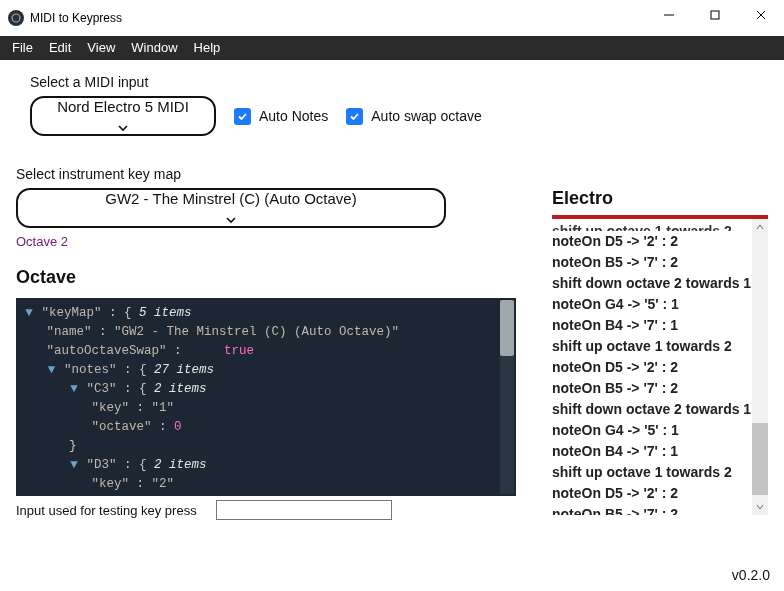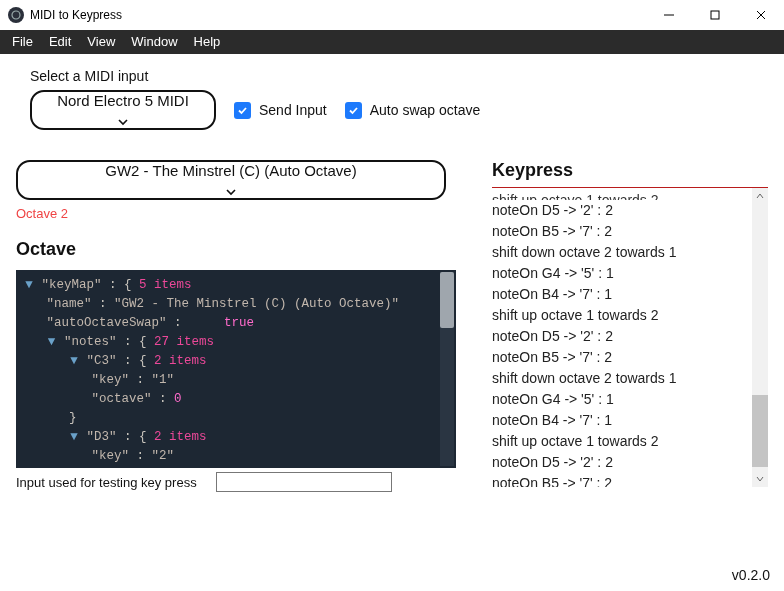--- a/index.html
+++ b/index.html
@@ -1,52 +1,52 @@
 <!DOCTYPE html>
 <html><head>
 <meta charset="utf-8">
 <style>
   * { box-sizing: border-box; margin: 0; padding: 0; }
   body { font-family: "Segoe UI", Arial, sans-serif; font-size: 13px; color: #111; background: #fff; width: 784px; height: 591px; overflow: hidden; position: relative; }
-  .titlebar { height: 30px; display: flex; align-items: center; padding-left: 8px; }
+  .titlebar { height: 36px; display: flex; align-items: center; padding-left: 8px; }
   .titlebar .appicon { width: 16px; height: 16px; border-radius: 50%; background: #2a2f3a; margin-right: 6px; display: flex; align-items: center; justify-content: center; }
   .titlebar .appicon svg { width: 10px; height: 10px; }
   .titlebar .title { font-size: 12px; color: #000; }
   .winbtns { position: absolute; right: 0; top: 0; display: flex; }
   .winbtn { width: 46px; height: 30px; display: flex; align-items: center; justify-content: center; }
   .winbtn svg { width: 10px; height: 10px; }
   .menubar { background: #2b2b2b; color: #fff; height: 24px; display: flex; align-items: center; padding: 4px 4px; font-size: 13px; }
   .menubar .mi { padding: 0 8px; line-height: 24px; }
   .content { padding: 14px 16px 0 16px; }
   .sec-label { font-size: 14px; margin-bottom: 6px; }
   .row { display: flex; align-items: center; gap: 18px; }
   .select { border: 2px solid #111; border-radius: 14px; height: 40px; display: flex; align-items: center; justify-content: space-between; padding: 0 12px; font-size: 15px; min-width: 186px; flex-direction: column; }
   .select-wide { width: 430px; }
   .chev { width: 12px; height: 12px; }
   .cb { display: flex; align-items: center; gap: 8px; font-size: 14px; }
   .cbx { width: 17px; height: 17px; background: #1d7afc; border-radius: 3px; display: flex; align-items: center; justify-content: center; }
   .cbx svg { width: 11px; height: 11px; }
-  .octave { font-size: 13px; margin-top: 6px; color: #ef4444; }
+  .octave { font-size: 13px; margin-top: 6px; color: #701a75; }
   h3.keymap { font-size: 18px; font-weight: 700; margin: 18px 0 10px 0; }
   h3.messages { font-size: 18px; font-weight: 700; margin: 0 0 6px 0; }
   .lower { display: flex; gap: 36px; margin-top: 6px; }
-  .left { width: 440px; }
+  .left { width: 500px; }
   .right { flex: 1; position: relative; }
   .json { background: #1d2733; color: #c9c4bd; font-family: Consolas, "Courier New", monospace; font-size: 12.5px; height: 198px; padding: 6px 8px; position: relative; line-height: 19px; overflow: hidden; white-space: pre; }
   .json .k { color: #c2b7ad; }
   .json .s { color: #c2b7ad; }
   .json .n { color: #ff6bcb; }
   .json .b { color: #ff6bcb; margin-left: 35px; }
-  .json .d { color: #ec4899; }
+  .json .d { color: #e5e5e5; font-style: italic; }
   .json .tw { color: #6aa1c9; display:inline-block; width:10px; text-align:center; }
   .json .scroll { position: absolute; right: 2px; top: 2px; bottom: 2px; width: 14px; background: #2a3542; }
   .json .thumb { position: absolute; right: 2px; top: 2px; width: 14px; height: 56px; background: #9fa6ad; border-radius: 2px; }
   .testrow { display: flex; align-items: center; gap: 19px; margin-top: 4px; font-size: 13px; }
   .testinput { border: 1px solid #777; height: 20px; width: 176px; padding: 0 4px; }
-  .msgs { border-top: 1px solid #b91c1c; height: 300px; overflow: hidden; font-size: 14px; line-height: 21px; padding-top: 2px; position: relative; }
+  .msgs { border-top: 4px solid #b91c1c; height: 300px; overflow: hidden; font-size: 14px; line-height: 21px; padding-top: 2px; position: relative; font-weight: bold; }
   .msgs .cut { color:#333; height:10px; overflow:hidden; }
   .msgs .line { color:#222; }
   .msgs .scroll { position: absolute; right: 0; top: 0; bottom: 0; width: 16px; background: #f1f1f1; }
   .msgs .thumb { position: absolute; right: 0; width: 16px; height: 72px; background: #c4c4c4; bottom: 20px; }
   .msgs .arrow { position:absolute; right:0; width:16px; height:16px; display:flex; align-items:center; justify-content:center; }
   .msgs .arrow.top { top:0; }
   .msgs .arrow.bot { bottom:0; }
   .version { position: absolute; right: 14px; bottom: 8px; font-size: 14px; }
 </style>
 </head>
@@ -97,34 +97,35 @@
         <svg class="chev" viewBox="0 0 12 12">
             <path d="M2 4 L6 8 L10 4" fill="none" stroke="#111" stroke-width="1.6"></path>
           </svg>
       </div>
       <label class="cb">
         <span class="cbx">
             <svg viewBox="0 0 11 11">
               <path d="M2 5.5 L4.5 8 L9 3" fill="none" stroke="#fff" stroke-width="1.8"></path>
             </svg>
           </span>
-        <span>Send Input</span>
+        <span>Auto Notes</span>
       </label>
       <label class="cb">
         <span class="cbx">
             <svg viewBox="0 0 11 11">
               <path d="M2 5.5 L4.5 8 L9 3" fill="none" stroke="#fff" stroke-width="1.8"></path>
             </svg>
           </span>
         <span>Auto swap octave</span>
       </label>
     </div>
   </div>
 
   <div style="margin-top:30px;">
+    <div class="sec-label">Select instrument key map</div>
     <div class="lower">
       <div class="left">
         <div class="select select-wide">
           <span>GW2 - The Minstrel (C) (Auto Octave)</span>
           <svg class="chev" viewBox="0 0 12 12">
               <path d="M2 4 L6 8 L10 4" fill="none" stroke="#111" stroke-width="1.6"></path>
             </svg>
         </div>
         <div class="octave">Octave 2</div>
 
@@ -141,21 +142,21 @@
       <span class="tw">▼</span> <span class="k">"D3"</span> : { <span class="d">2 items</span>
          <span class="k">"key"</span> : <span class="s">"2"</span><div class="scroll"></div><div class="thumb"></div></div>
 
         <div class="testrow">
           <span>Input used for testing key press</span>
           <input class="testinput" value="" style="">
         </div>
       </div>
 
       <div class="right">
-        <h3 class="messages">Keypress</h3>
+        <h3 class="messages">Electro</h3>
         <div class="msgs">
           <div class="cut">shift up octave 1 towards 2</div>
           <div id="msglines">
               <div class="line">noteOn D5 -&gt; '2' : 2</div>
               <div class="line">noteOn B5 -&gt; '7' : 2</div>
               <div class="line">shift down octave 2 towards 1</div>
               <div class="line">noteOn G4 -&gt; '5' : 1</div>
               <div class="line">noteOn B4 -&gt; '7' : 1</div>
               <div class="line">shift up octave 1 towards 2</div>
               <div class="line">noteOn D5 -&gt; '2' : 2</div>

